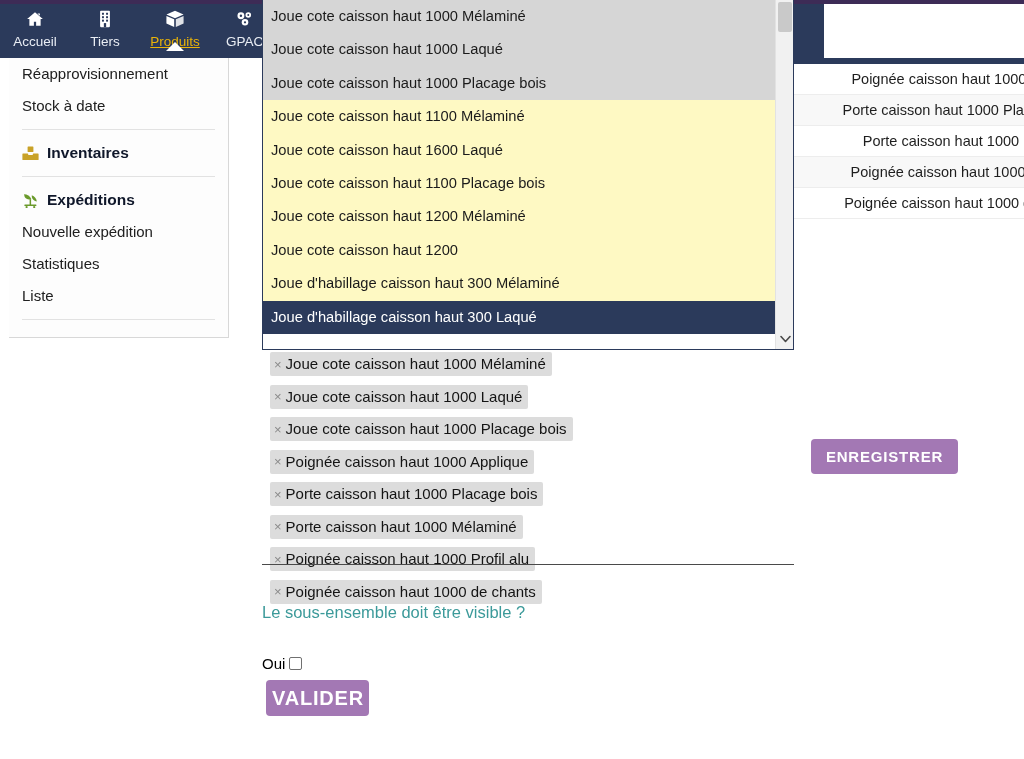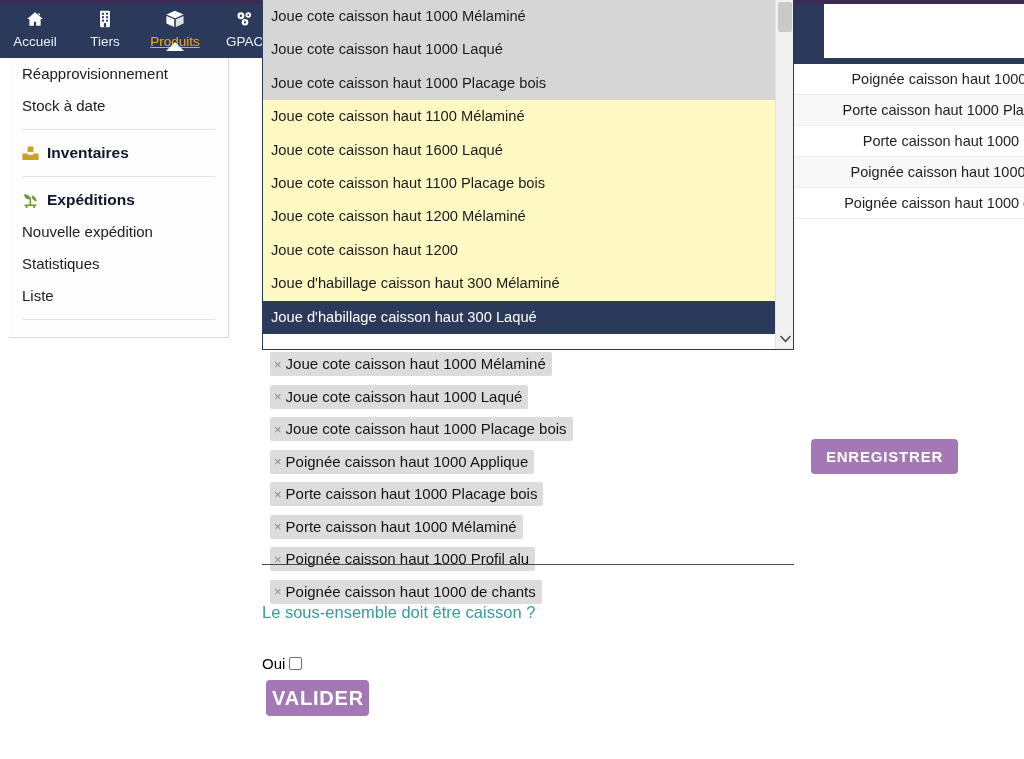--- a/index.html
+++ b/index.html
@@ -342,21 +342,21 @@
           <span class="chip-x">×</span>
           <span>Poignée caisson haut 1000 Profil alu</span>
         </span></div>
       <div><span class="chip">
           <span class="chip-x">×</span>
           <span>Poignée caisson haut 1000 de chants</span>
         </span></div>
     </div>
   <div class="chips-rule"></div>
 
-  <div class="question">Le sous-ensemble doit être caisson ?</div>
+  <div class="question">Le sous-ensemble doit être visible ?</div>
 
   <div class="oui-row">
     <span>Oui</span>
     <span class="cb" id="oui-cb"></span>
   </div>
 
   <button class="btn btn-valider">VALIDER</button>
 
   <button class="btn btn-enregistrer">ENREGISTRER</button>
 

